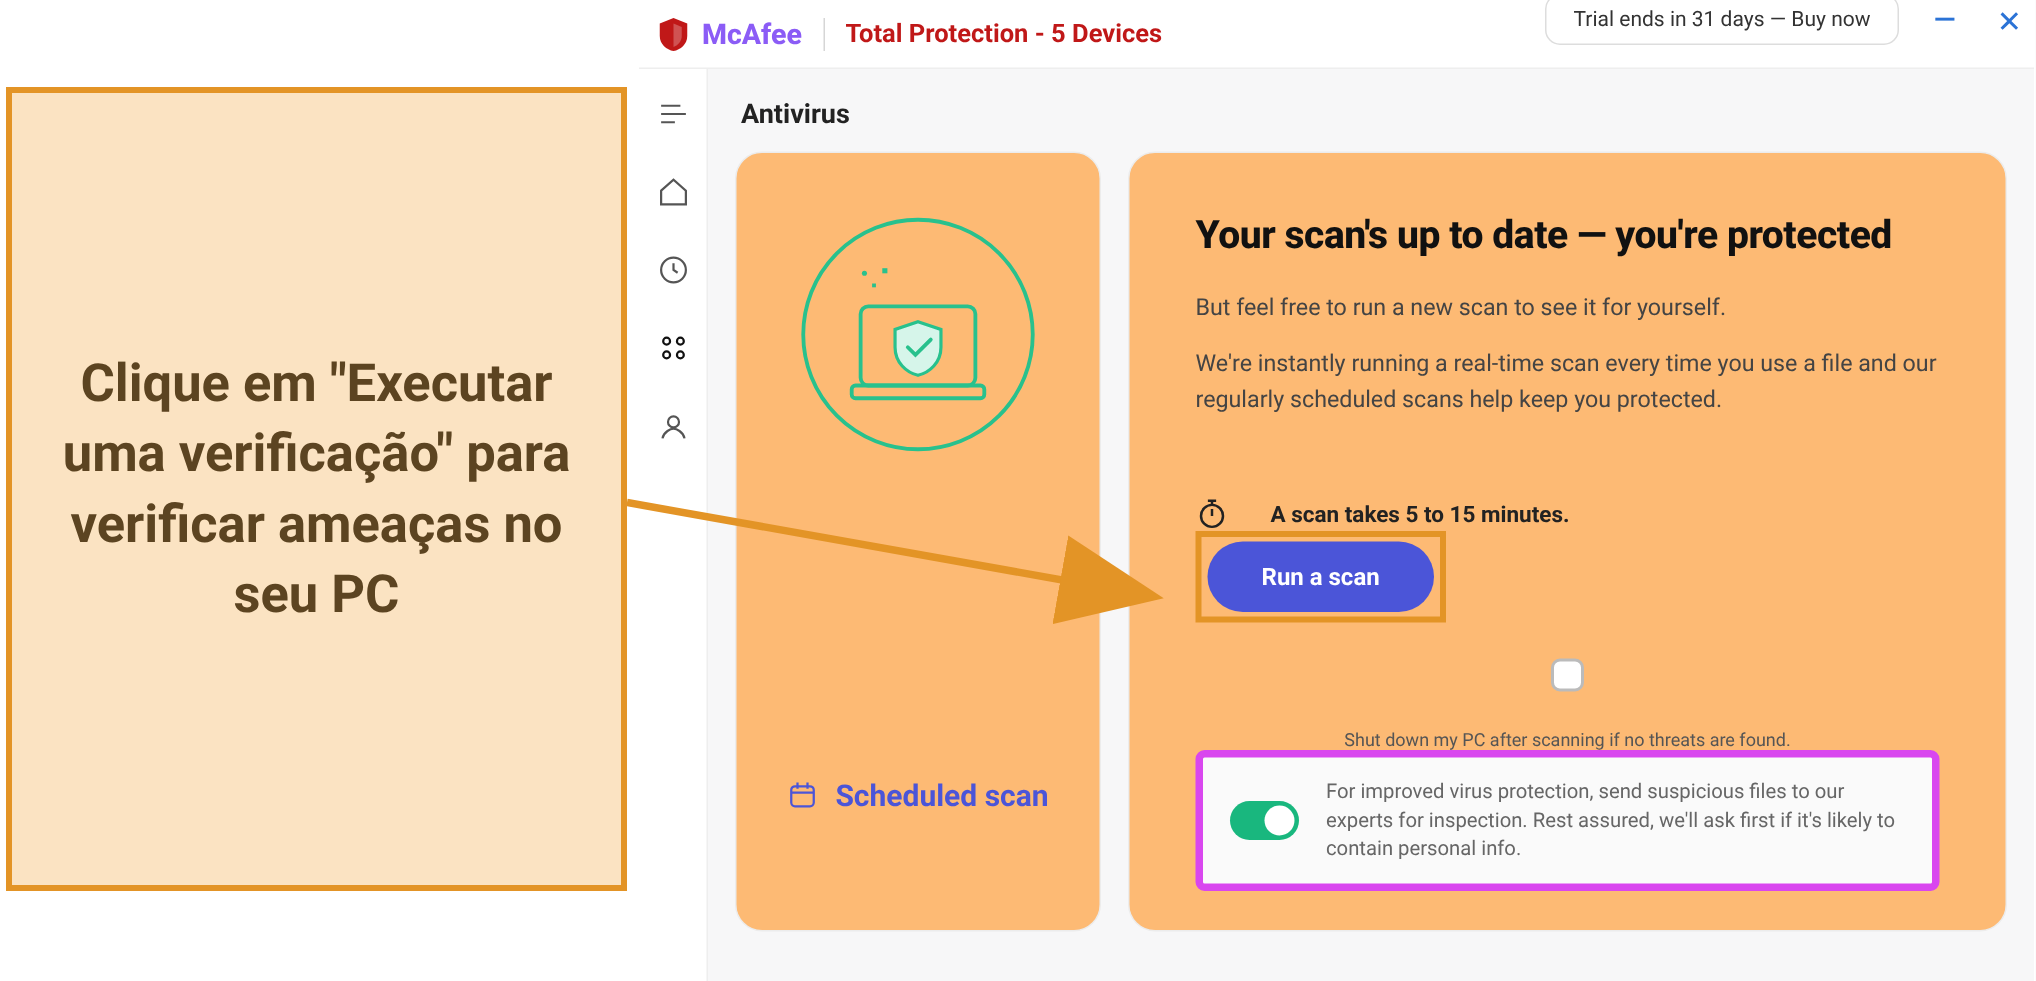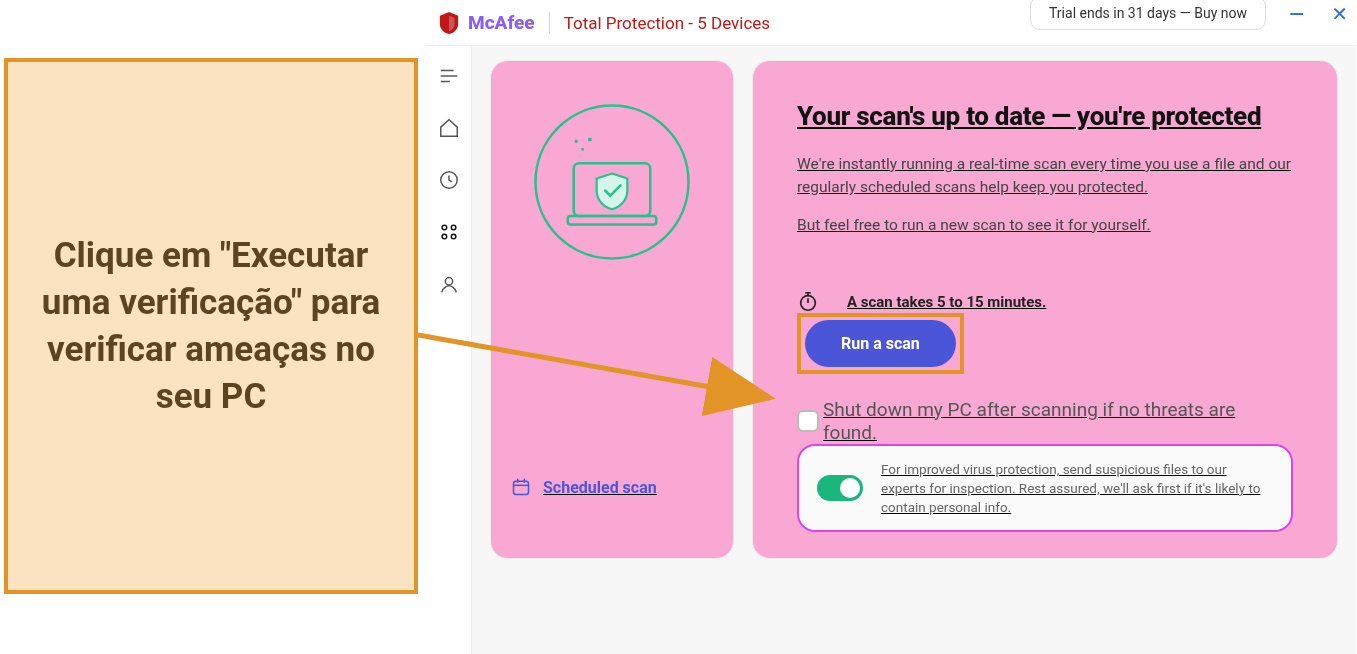--- a/index.html
+++ b/index.html
@@ -45,21 +45,21 @@
     height: 46px;
     display: flex; align-items: center;
     padding: 0 8px 0 12px;
     border-bottom: 1px solid #eee;
     position: relative;
   }
   .brand { display: flex; align-items: center; gap: 8px; }
   .logo-shield { width: 22px; height: 24px; }
   .brand-text { color: #8b5cf6; font-weight: 800; font-size: 19px; }
   .brand-sep { width: 1px; height: 22px; background: #d6d6d6; margin: 0 14px; }
-  .product { color: #c01818; font-weight: 400; font-size: 17px; }
+  .product { color: #c01818; font-weight: 700; font-size: 17px; }
   .trial-pill {
     position: absolute; right: 90px; top: -4px;
     border: 1px solid #ddd; border-radius: 10px;
     padding: 8px 18px;
     font-size: 14px; color: #333; background: #fff;
   }
   .win-ctrls { position: absolute; right: 8px; top: 2px; display: flex; gap: 26px; align-items: center; }
   .win-min { color: #2b73d6; font-size: 26px; font-weight: 400; line-height: 10px;}
   .win-close { color: #2b73d6; font-size: 20px; font-weight: 300;}
 
@@ -77,55 +77,55 @@
   .rail-btn svg { width: 22px; height: 22px; stroke: #555; fill:none; stroke-width:1.6; }
   .rail-btn.active svg { stroke: #111; }
 
   
   .content { flex:1; background:#f7f7f8; padding: 14px 18px 18px 18px; }
   .page-title { font-size: 18px; font-weight: 700; color:#222; margin: 6px 0 14px 4px; }
 
   .panels { display:flex; gap: 18px; align-items:stretch; }
 
   .card {
-    background:#f9a8d4; border:1px solid #ececec; border-radius: 18px; text-decoration: underline;
+    background:#fdba74; border:1px solid #ececec; border-radius: 18px;
   }
   .card-left {
     width: 244px; padding: 24px 20px 20px 20px;
     display:flex; flex-direction:column; align-items:center;
   }
   .scan-illus { width: 170px; height: 170px; margin-top: 12px; }
   .left-links { width:100%; margin-top: 210px; display:flex; flex-direction:column; gap:18px; }
-  .left-link { display:flex; align-items:center; gap:12px; color:#4b55d8; font-weight:700; font-size:16px; cursor:pointer;}
+  .left-link { display:flex; align-items:center; gap:12px; color:#4b55d8; font-weight:700; font-size:20px; cursor:pointer;justify-content:center;}
   .left-link svg { width:20px; height:20px; stroke:#4b55d8; fill:none; stroke-width:1.8;}
 
   .card-right { flex:1; padding: 40px 44px 26px 44px; display:flex; flex-direction:column; }
   .hero-title { font-size: 26px; font-weight: 800; color:#111; margin-bottom: 22px; letter-spacing:-0.3px;}
   .hero-body { font-size: 15.5px; color:#444; line-height:1.5; margin-bottom:14px; }
   .timer-row { display:flex; align-items:center; gap:28px; margin-top: 40px; font-weight:700; color:#222; font-size:15px;}
   .timer-row svg { width:22px; height:22px; stroke:#222; fill:none; stroke-width:1.8;}
 
   .run-wrap {
     display:inline-block;
     border:4px solid #e39426;
     padding: 3px 4px;
     width: fit-content;
   }
   .run-btn {
     background:#4b55d8; color:#fff; border:none; border-radius: 999px;
     padding: 14px 36px; font-size:16px; font-weight:700; cursor:pointer;
   }
 
-  .chk-row { display:flex; align-items:center; gap:4px; margin-top: 24px; font-size:19px; color:#555;}
+  .chk-row { display:flex; align-items:center; gap:25px; margin-top: 24px; font-size:12px; color:#555;flex-direction:column;}
   .chk-box { width:22px; height:22px; border:2px solid #bbb; border-radius:6px; background:#fff; cursor:pointer;}
 
   .info-strip {
     margin-top: auto;
     display:flex; align-items:center; gap:18px;
-    background:#fafafa; border:2px solid #d946ef; border-radius:18px;
+    background:#fafafa; border:5px solid #d946ef; border-radius:6px;
     padding: 14px 18px;
   }
   .toggle { width:46px; height:26px; background:#19b77e; border-radius:999px; position:relative; cursor:pointer; flex-shrink:0;}
   .toggle:after { content:""; position:absolute; right:3px; top:3px; width:20px; height:20px; background:#fff; border-radius:50%;}
   .info-text { font-size:13.5px; color:#666; line-height:1.4;}
 </style>
 </head>
 <body>
 
 <div class="callout">
@@ -193,20 +193,21 @@
       </div>
       <div class="rail-btn">
         <svg viewBox="0 0 24 24">
             <circle cx="12" cy="9" r="4"></circle>
             <path d="M4 21 c1-5 6-7 8-7 s7 2 8 7"></path>
           </svg>
       </div>
     </div>
 
     <div class="content">
+      <div class="page-title">Antivirus</div>
 
       <div class="panels">
 
         <div class="card card-left">
           <svg class="scan-illus" viewBox="0 0 200 200">
             <circle cx="100" cy="100" r="90" fill="none" stroke="#28c18d" stroke-width="3"></circle>
             <rect x="55" y="78" width="90" height="62" rx="6" fill="none" stroke="#28c18d" stroke-width="3"></rect>
             <rect x="48" y="140" width="104" height="10" rx="3" fill="none" stroke="#28c18d" stroke-width="3"></rect>
             <path d="M100 90 l18 6 v14 c0 12 -9 20 -18 22 c-9 -2 -18 -10 -18 -22 v-14 z" fill="#d6f5ea" stroke="#28c18d" stroke-width="2.5"></path>
             <path d="M92 110 l6 6 l12 -12" fill="none" stroke="#28c18d" stroke-width="3" stroke-linecap="round"></path>
@@ -223,22 +224,22 @@
                   <line x1="8" y1="2" x2="8" y2="7"></line>
                   <line x1="16" y1="2" x2="16" y2="7"></line>
                 </svg>
               <span>Scheduled scan</span>
             </div>
           </div>
         </div>
 
         <div class="card card-right">
           <div class="hero-title">Your scan's up to date — you're protected</div>
+          <div class="hero-body">But feel free to run a new scan to see it for yourself.</div>
           <div class="hero-body">We're instantly running a real-time scan every time you use a file and our regularly scheduled scans help keep you protected.</div>
-          <div class="hero-body">But feel free to run a new scan to see it for yourself.</div>
 
           <div class="timer-row">
             <svg viewBox="0 0 24 24">
                 <circle cx="12" cy="13" r="8"></circle>
                 <line x1="12" y1="13" x2="12" y2="8"></line>
                 <line x1="9" y1="2" x2="15" y2="2"></line>
                 <line x1="12" y1="2" x2="12" y2="5"></line>
               </svg>
             <span>A scan takes 5 to 15 minutes.</span>
           </div>

